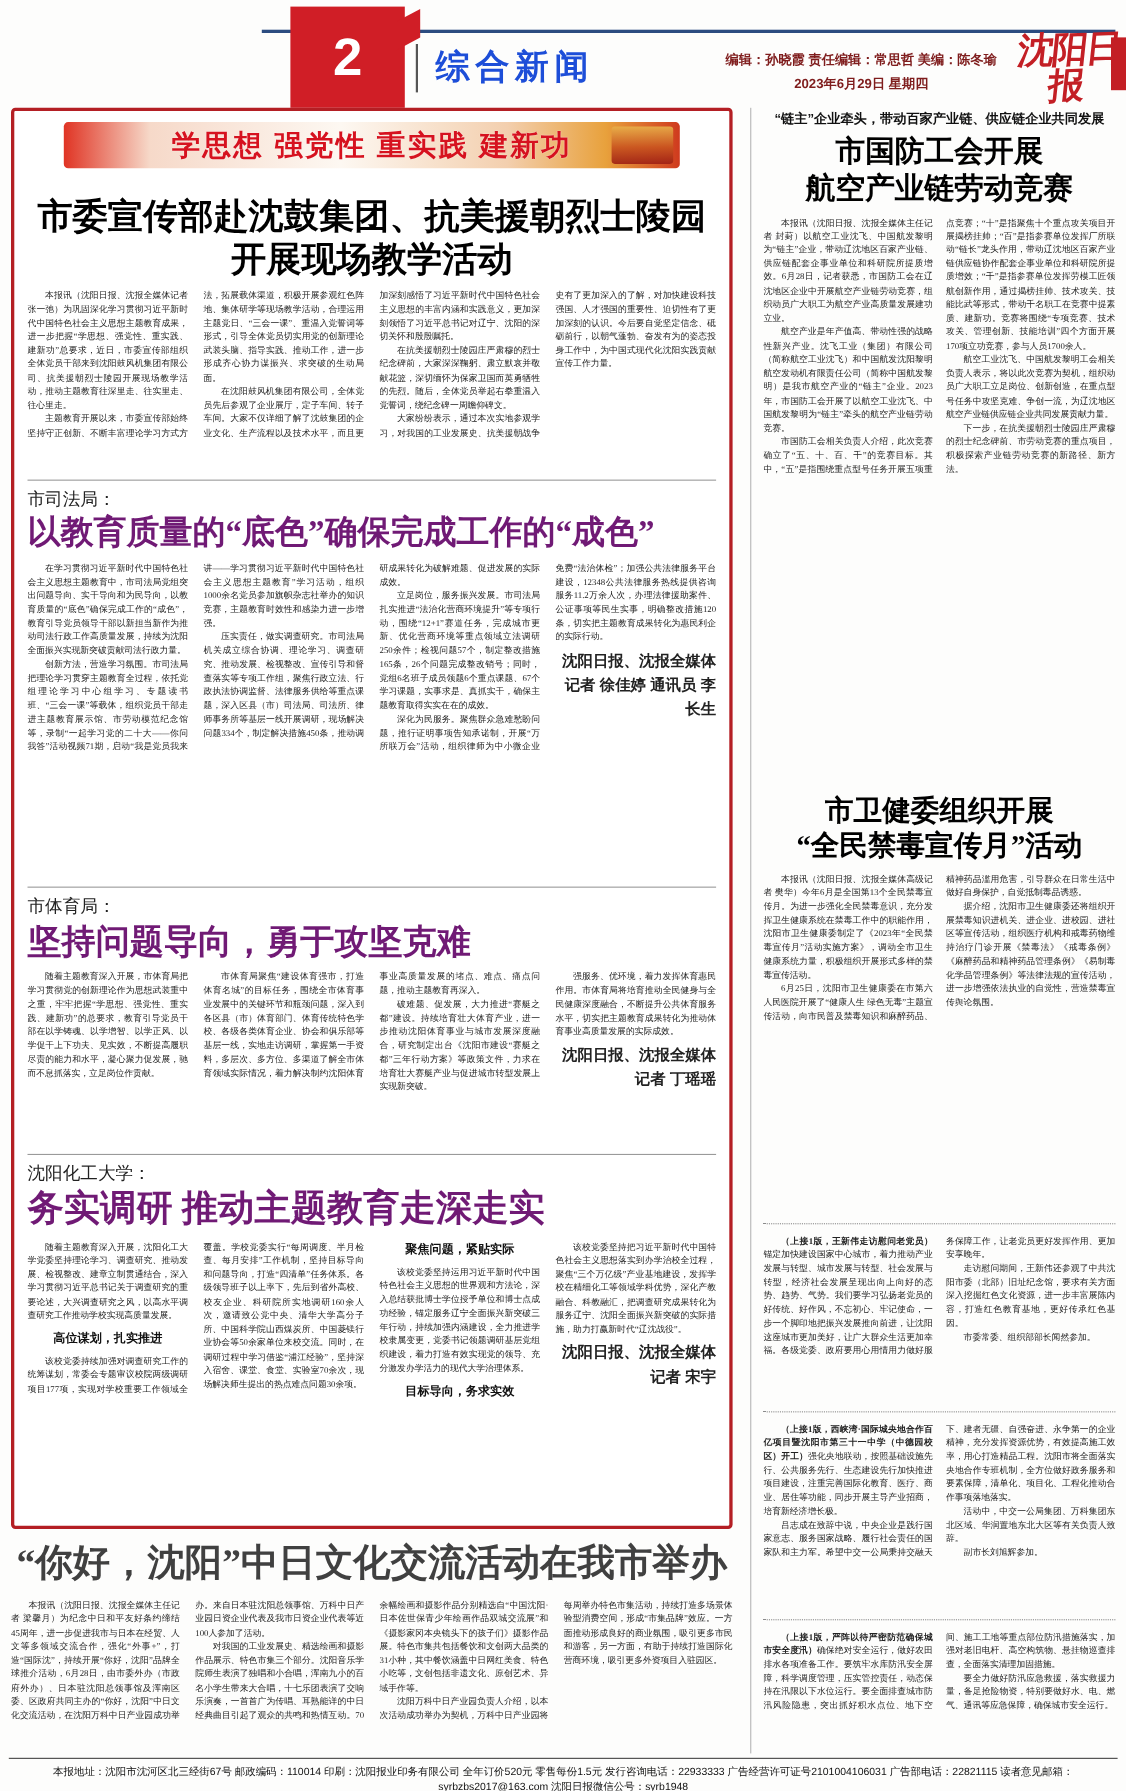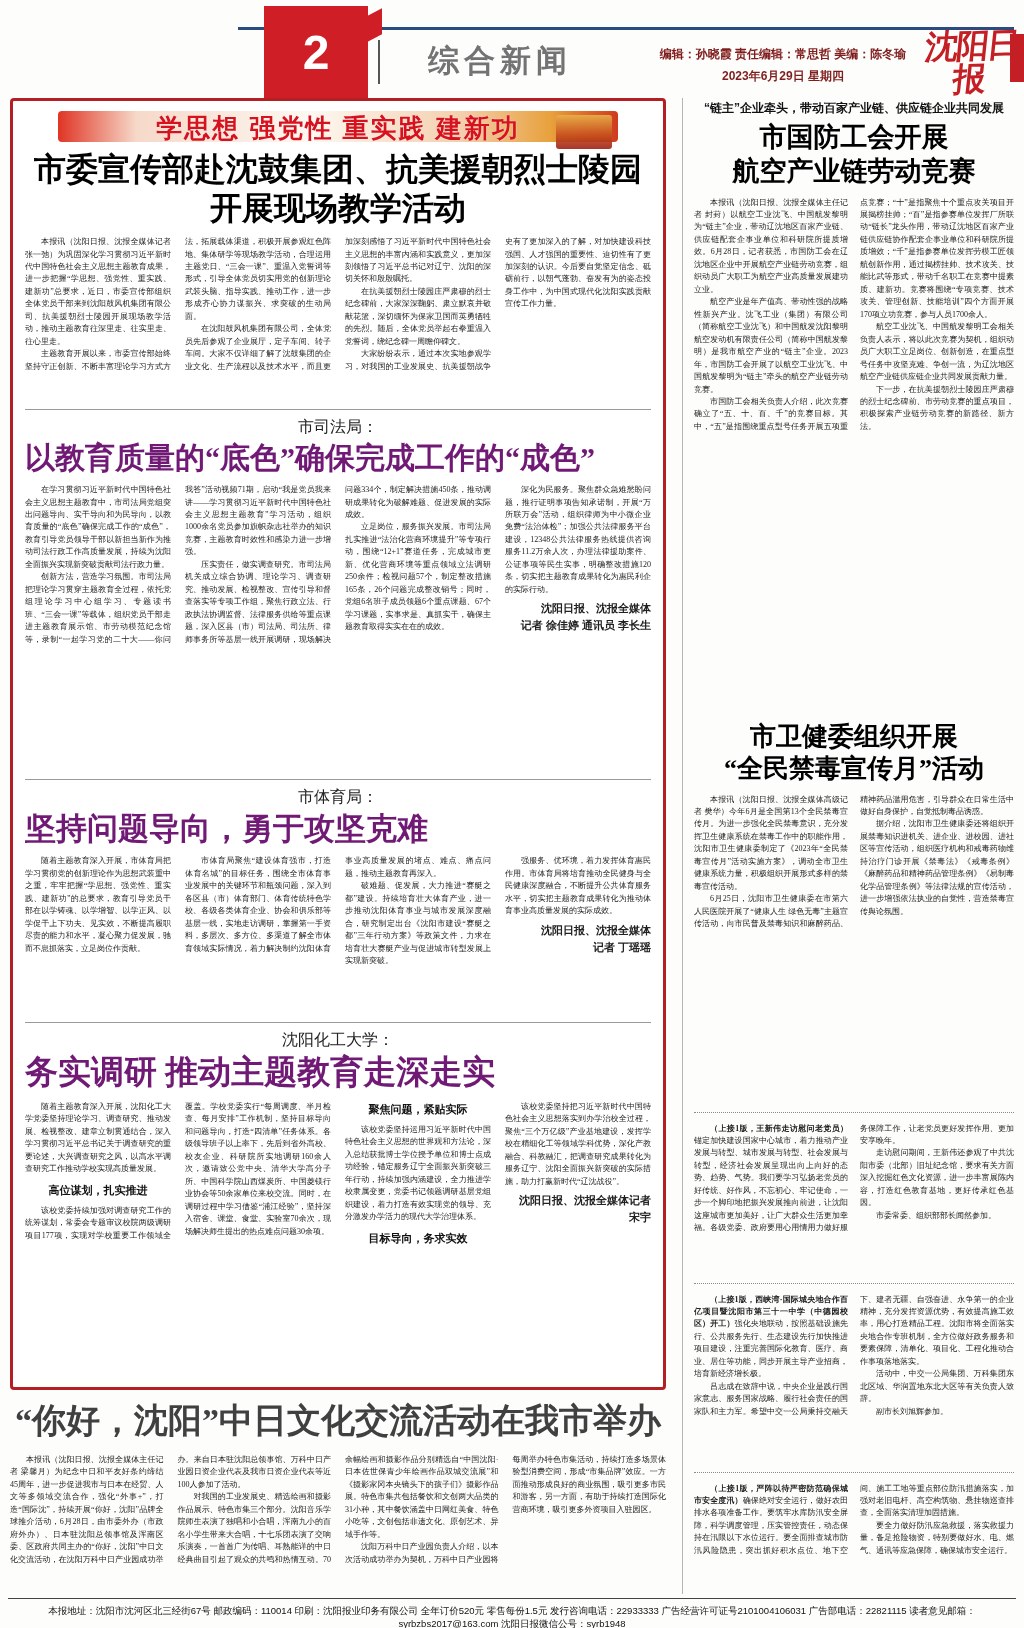--- a/index.html
+++ b/index.html
@@ -10,50 +10,50 @@
   }
   
   .top-blue-line{position:absolute;left:238px;top:27px;width:776px;height:3px;background:#2c4c80;}
   .page-tab{
     position:absolute;left:264px;top:6px;width:104px;height:92px;background:#d01e26;
     display:flex;align-items:center;justify-content:center;
   }
   .page-tab .fold{position:absolute;right:-14px;top:8px;width:22px;height:26px;background:#d01e26;transform:skewY(-28deg);}
   .page-num{color:#fff;font-size:48px;font-weight:bold;font-family:"Liberation Sans","DejaVu Sans",sans-serif;}
   .section-sep{position:absolute;left:378px;top:40px;width:2px;height:44px;background:#555;}
-  .section-title{position:absolute;left:396px;top:40px;font-size:31px;font-weight:bold;letter-spacing:5px;color:#737373;
-    font-family:"Liberation Sans","DejaVu Sans",sans-serif;margin-left:32px;}
+  .section-title{position:absolute;left:396px;top:40px;font-size:31px;font-weight:bold;letter-spacing:5px;color:#1d4ed8;
+    font-family:"Liberation Sans","DejaVu Sans",sans-serif;}
   .editors{position:absolute;left:648px;top:44px;width:270px;text-align:center;
     font-family:"Liberation Sans","DejaVu Sans",sans-serif;font-size:12px;font-weight:bold;color:#7f1d1d;line-height:1.8;}
   .masthead{position:absolute;left:920px;top:30px;width:100px;text-align:center;color:#c31f25;
     font-size:33px;font-weight:900;transform:rotate(-2deg) skewX(-8deg);letter-spacing:-2px;line-height:1;}
   .masthead-chip{position:absolute;right:0;top:34px;width:14px;height:48px;background:#c31f25;}
   
   .red-box{position:absolute;left:10px;top:98px;width:656px;height:1292px;border:3px solid #b41f24;
     border-radius:4px;background:#fff;padding:8px 12px;box-sizing:border-box;}
-  .banner{width:560px;height:31px;margin:2px auto 8px auto;position:relative;
+  .banner{width:560px;height:42px;margin:2px auto 24px auto;position:relative;
     background:linear-gradient(90deg,#e03424 0%,#f6d9c9 14%,#fdf8f2 45%,#f3cfae 72%,#e8a13c 88%,#cf3a1e 100%);
-    border-radius:4px;display:flex;justify-content:center;}
+    border-radius:4px;display:flex;align-items:center;justify-content:center;}
   .banner-text{color:#d6121f;font-size:26px;font-weight:900;letter-spacing:2px;
     font-family:"Liberation Sans","DejaVu Sans",sans-serif;text-shadow:0 0 1px #fff;}
   .banner .wall{position:absolute;right:6px;top:4px;width:56px;height:34px;border-radius:3px;
     background:linear-gradient(180deg,#e8b04a 0%,#c9541f 55%,#9e1f14 100%);opacity:.9;}
   .a-title{font-size:32px;font-weight:bold;text-align:center;line-height:1.22;color:#000;margin:2px 0 8px 0;}
-  .dept{font-size:16px;text-align:center;color:#222;margin:6px 0 2px 0;font-family:"Liberation Sans","DejaVu Sans",sans-serif;}
+  .dept{font-size:16px;color:#222;margin:6px 0 2px 0;font-family:"Liberation Sans","DejaVu Sans",sans-serif;}
   .m-title{font-size:30px;font-weight:bold;color:#701a75;margin:0 0 8px 0;line-height:1.2;}
   .hr{border-top:1px solid #9a9a9a;margin:7px 0;}
   
   .body{text-align:justify;font-size:8px;line-height:1.56;color:#222;column-gap:14px;overflow:hidden;}
   .cols4{column-count:4;}
   .cols2{column-count:2;column-gap:12px;}
   .body p{margin:0;text-indent:2em;}
   .body p b{font-weight:bold;}
   .subhead{font-size:11px;font-weight:bold;text-align:center;margin:6px 0;color:#111;
     font-family:"Liberation Sans","DejaVu Sans",sans-serif;}
-  .byline{font-weight:bold;text-align:right;white-space:pre-line;margin-top:4px;font-size:11px;
+  .byline{font-weight:bold;text-align:right;white-space:pre-line;margin-top:4px;font-size:14px;
     font-family:"Liberation Sans","DejaVu Sans",sans-serif;}
   
   .nihao{position:absolute;left:10px;top:1398px;width:656px;}
   .nihao-title{font-size:34px;font-weight:bold;text-align:center;color:#404040;margin:0 0 10px 0;}
   
   .v-rule{position:absolute;left:682px;top:98px;width:1px;height:1496px;background:#b5b5b5;}
   .right-col{position:absolute;left:694px;top:98px;width:320px;}
   .kicker{font-size:12px;font-weight:bold;text-align:center;color:#111;margin:2px 0 4px 0;
     font-family:"Liberation Sans","DejaVu Sans",sans-serif;}
   .r-title{font-size:27px;font-weight:bold;text-align:center;line-height:1.25;color:#000;margin:0 0 8px 0;}

